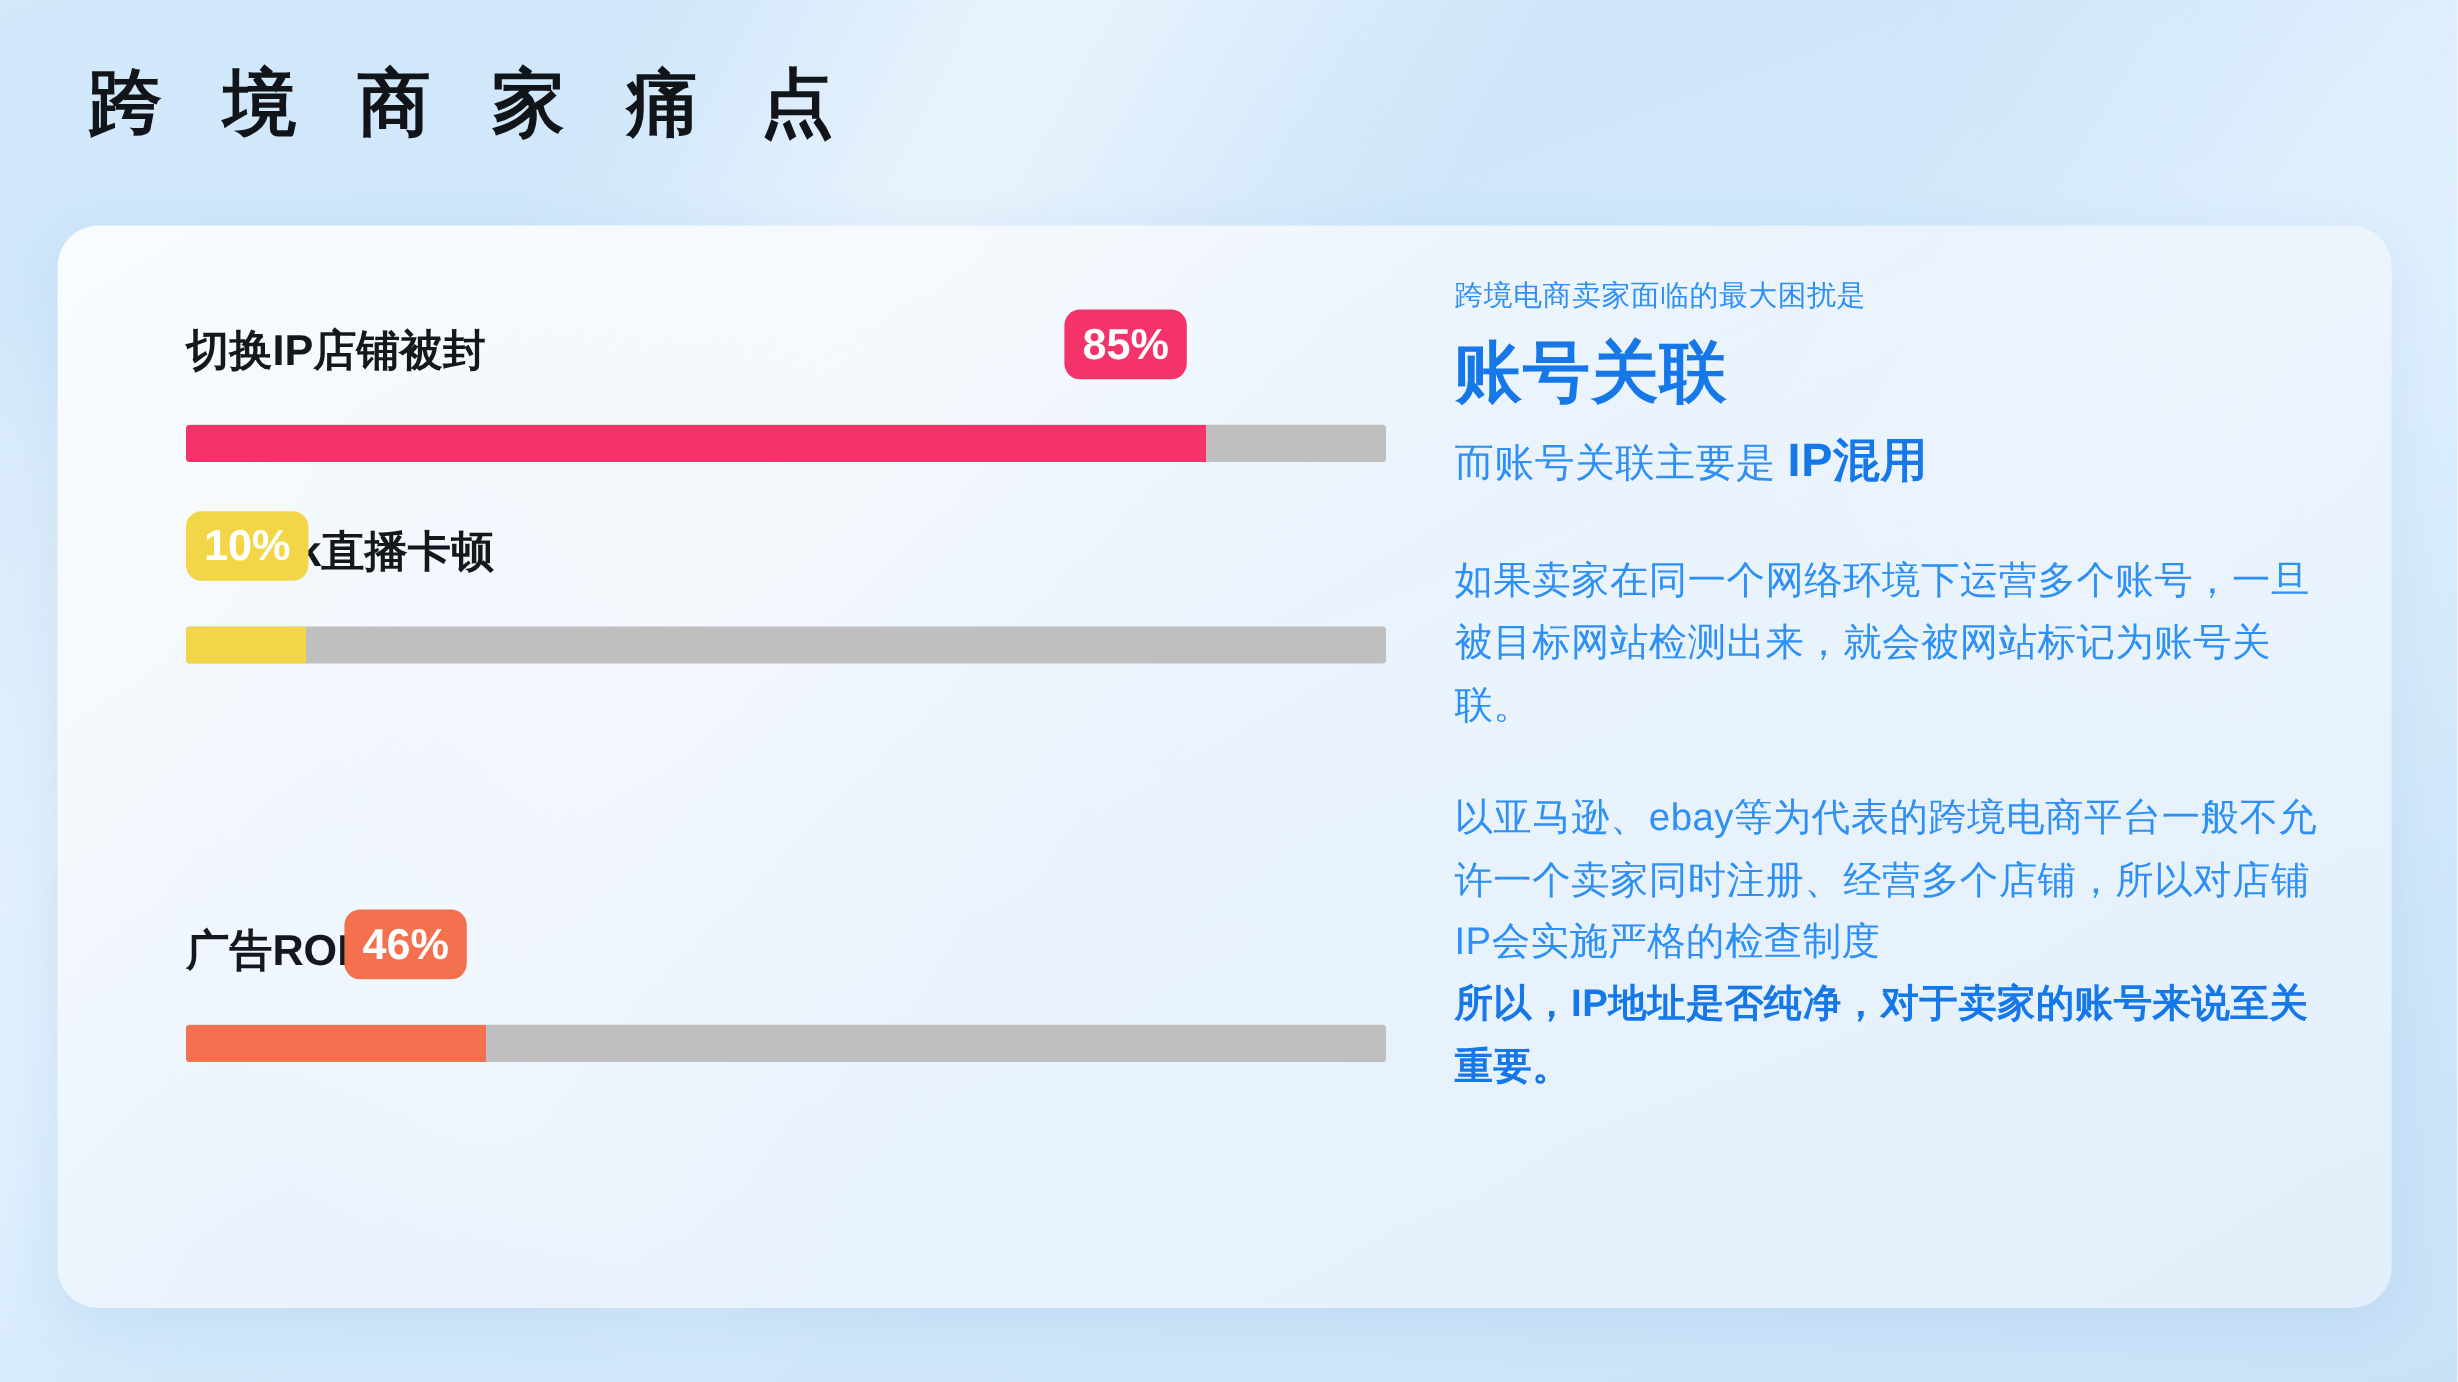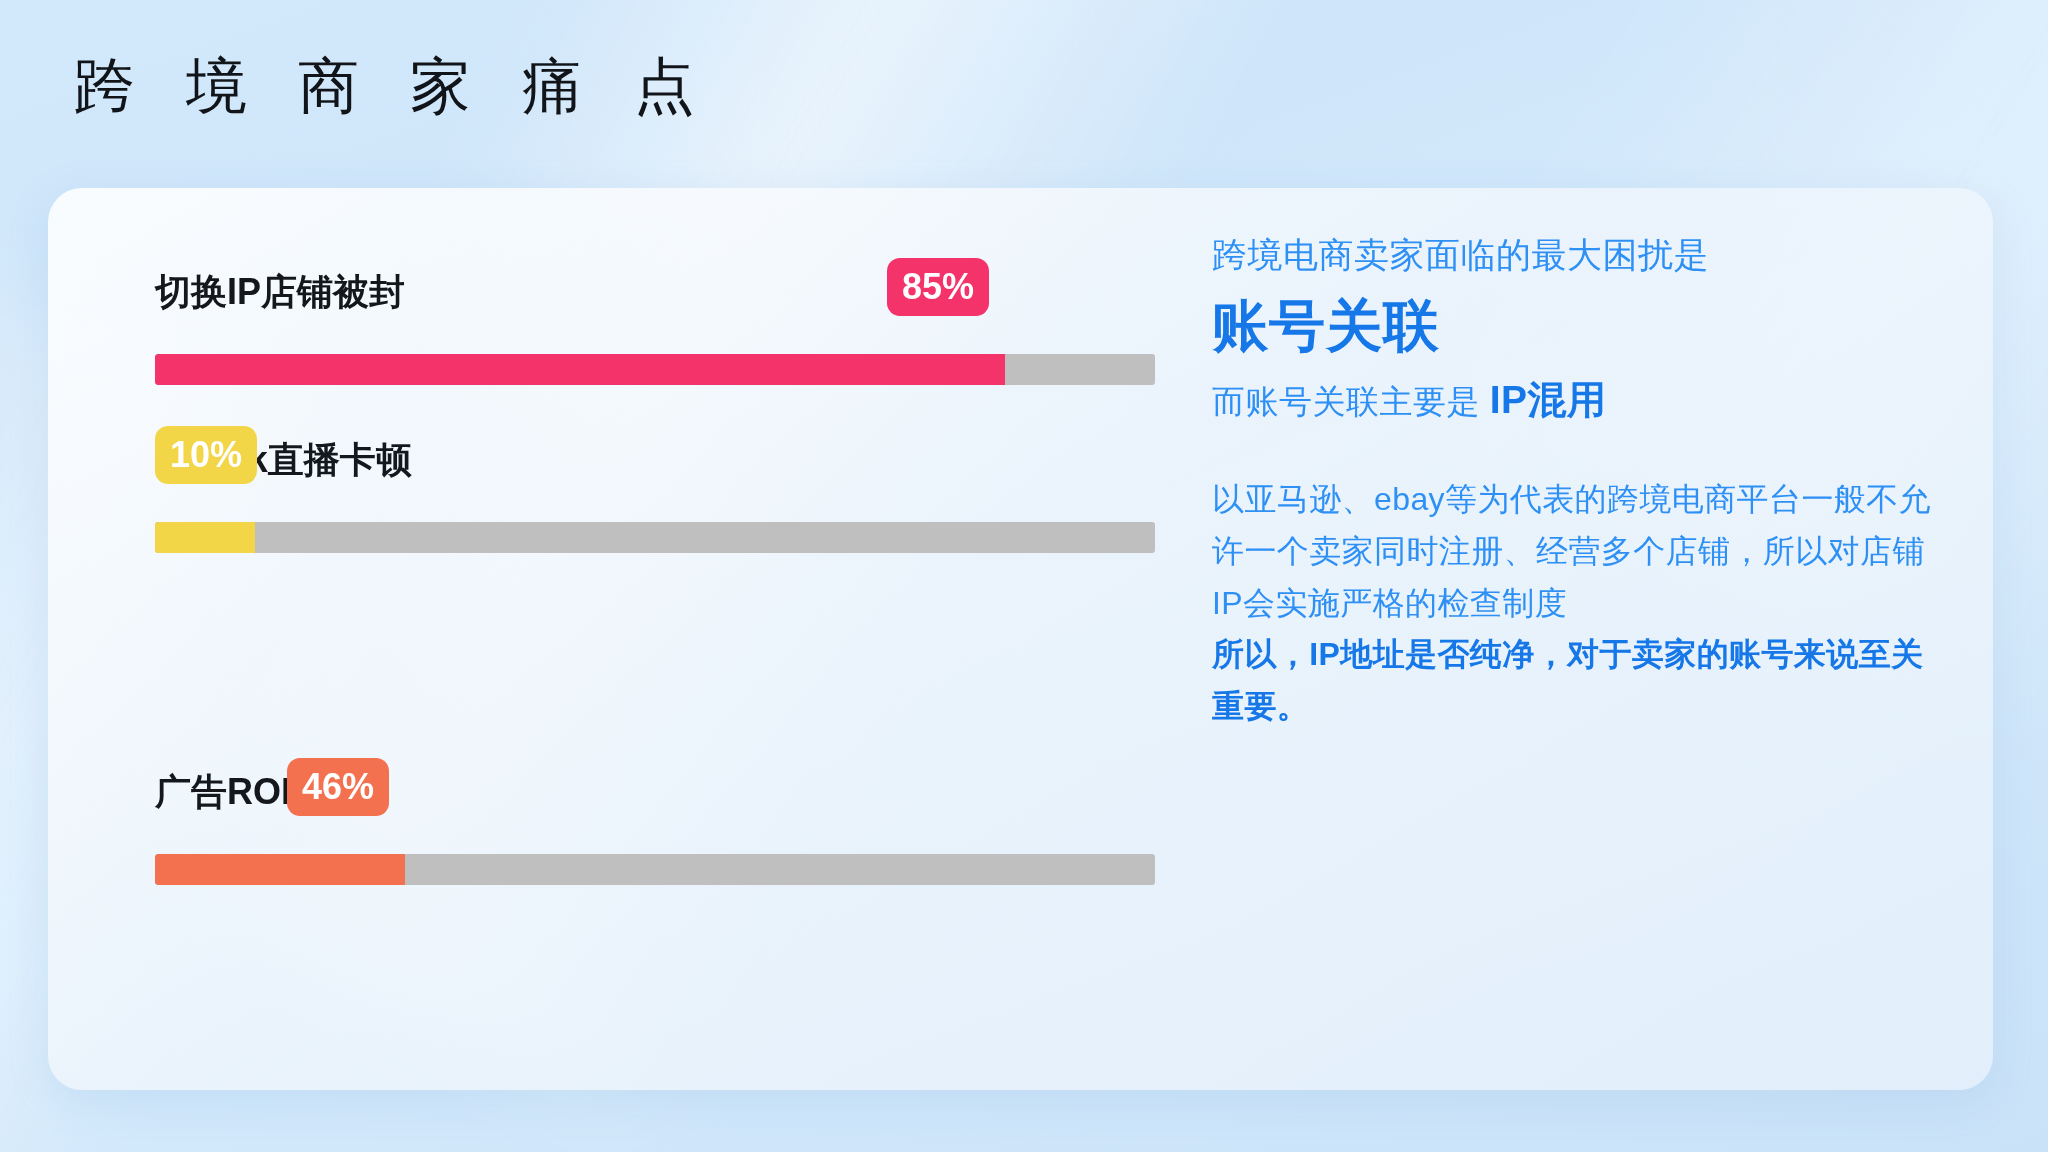--- a/index.html
+++ b/index.html
@@ -51,21 +51,21 @@
     filter: blur(50px);
     pointer-events: none;
   }
 
   
   .page-title {
     position: absolute;
     left: 74px;
     top: 54px;
     font-size: 61px;
-    font-weight: normal;
+    font-weight: bold;
     color: #111418;
     letter-spacing: 17px;
     line-height: 1.05;
     white-space: nowrap;
   }
 
   
   .card {
     position: absolute;
     left: 48px;
@@ -150,21 +150,21 @@
 
   
   .copy {
     position: absolute;
     left: 1164px;
     top: 42px;
     width: 740px;
   }
 
   .copy-lead {
-    font-size: 35px;
+    font-size: 24px;
     color: #2e90f5;
     line-height: 1.42;
     letter-spacing: 0.5px;
     margin: 0 0 8px 0;
   }
 
   .copy-hero {
     font-size: 56px;
     font-weight: bold;
     color: #1577e8;
@@ -254,20 +254,21 @@
     <div class="copy">
 
       <p class="copy-lead">跨境电商卖家面临的最大困扰是</p>
 
       <p class="copy-hero">账号关联</p>
 
       <p class="copy-sub">
         <span>而账号关联主要是 </span><span class="strong">IP混用</span>
       </p>
 
+      <p class="copy-para">如果卖家在同一个网络环境下运营多个账号，一旦被目标网站检测出来，就会被网站标记为账号关联。</p>
 
       <p class="copy-para last">以亚马逊、ebay等为代表的跨境电商平台一般不允许一个卖家同时注册、经营多个店铺，所以对店铺IP会实施严格的检查制度</p>
 
       <p class="copy-para bold">所以，IP地址是否纯净，对于卖家的账号来说至关重要。</p>
 
     </div>
 
   </div>
 </div>
 

